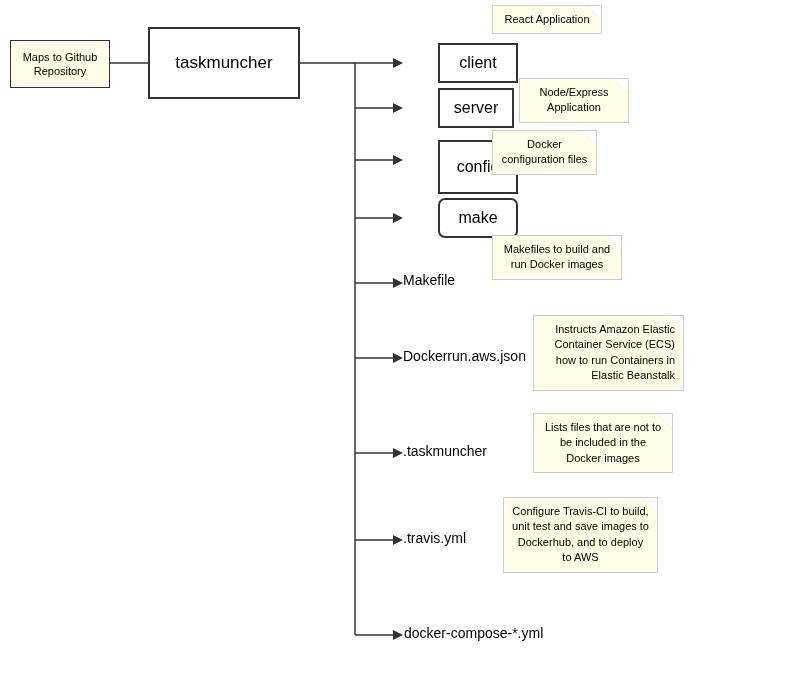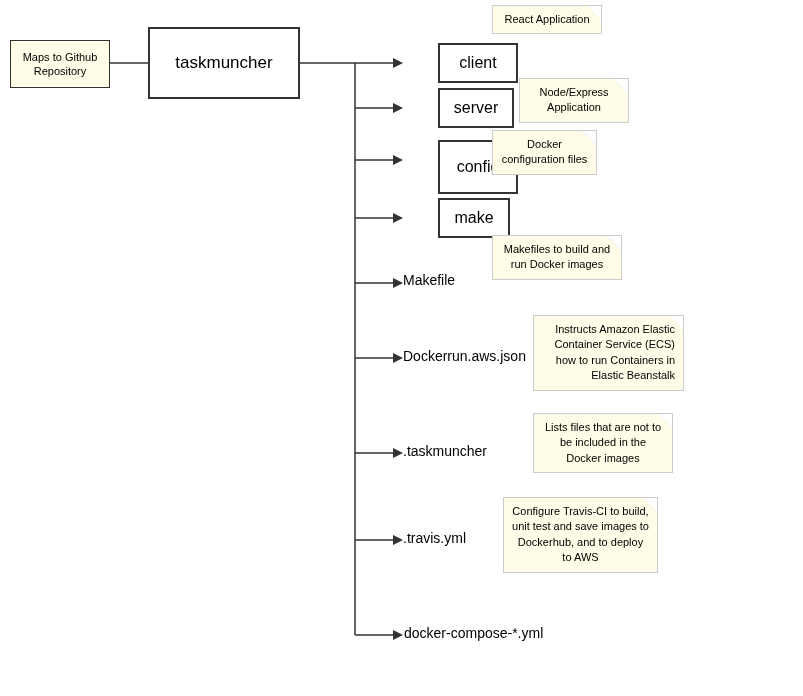--- a/index.html
+++ b/index.html
@@ -190,21 +190,21 @@
   </div>
 
   <div class="child-box" style="left:403px; top:140px; width:80px; height:54px;">
     <span>config</span>
   </div>
 
   <div class="note-box" style="left:492px; top:130px; width:105px;">
     <span>Docker configuration files</span>
   </div>
 
-  <div class="child-box" style="left:403px; top:198px; width:72px; height:40px;">
+  <div class="child-box" style="left:403px; top:198px; width:80px; height:40px;border-radius:7px;">
     <span>make</span>
   </div>
 
   <div class="note-box" style="left:492px; too:198px; width:130px; top:235px;">
     <span>Makefiles to build and run Docker images</span>
   </div>
 
   <div class="file-node" style="left:403px; top:272px;">
     <span>Makefile</span>
   </div>

